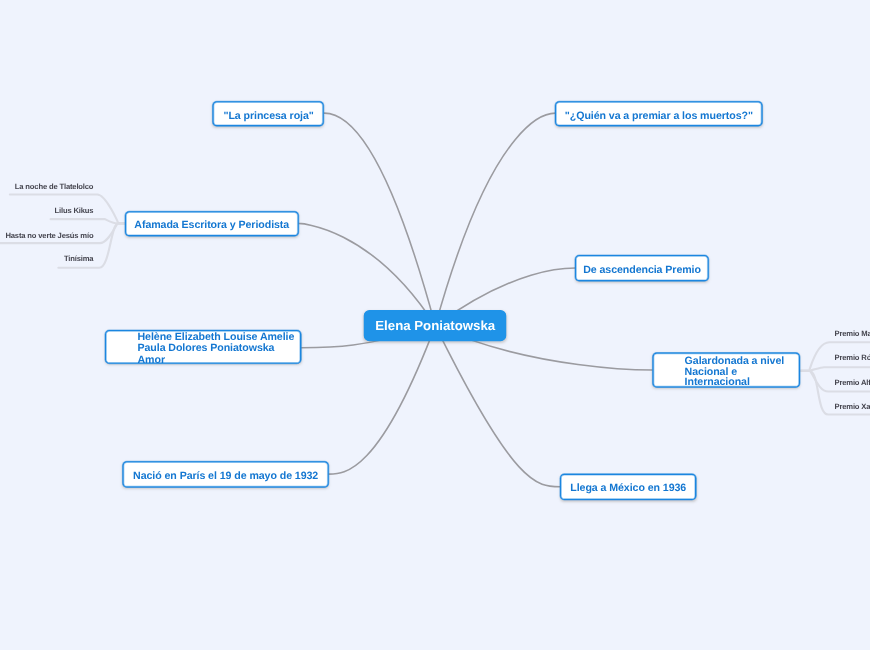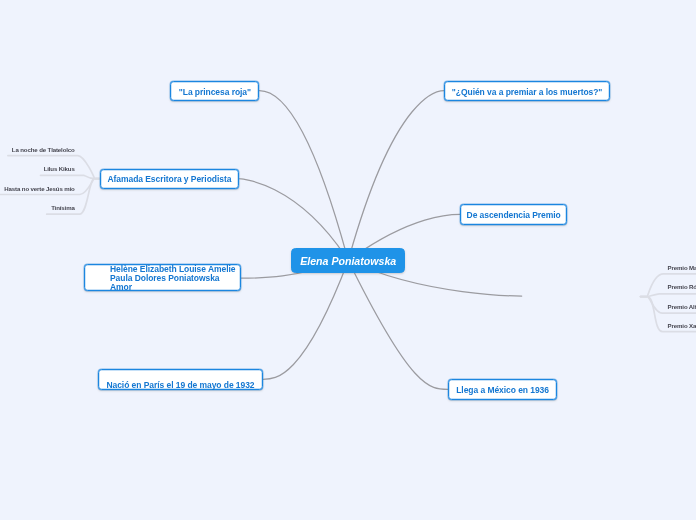--- a/index.html
+++ b/index.html
@@ -6,21 +6,21 @@
   html,body{margin:0;padding:0;}
   body{width:696px;height:520px;background:#eff3fd;overflow:hidden;
        font-family:"Liberation Sans",sans-serif;-webkit-font-smoothing:antialiased;}
   #canvas{position:relative;width:696px;height:520px;transform:translateZ(0);}
   svg#links{position:absolute;left:0;top:0;width:696px;height:520px;}
   .node{position:absolute;box-sizing:border-box;display:flex;align-items:center;justify-content:center;
         border:1.4px solid #1b86e0;border-radius:3.5px;background:#ffffff;color:#1477d1;
         font-weight:bold;font-size:8.5px;letter-spacing:-0.06px;text-align:center;line-height:8.8px;
         box-shadow:0 0 0 0.45px rgba(27,134,224,0.5), inset 0 0 0 0.45px rgba(27,134,224,0.5), 0 1px 2px rgba(120,110,100,0.30);}
   .node.center{background:#1f93e8;border:1.4px solid #1f93e8;color:#ffffff;font-size:10.6px;letter-spacing:0px;border-radius:4.5px;
-        box-shadow:0 1px 2px rgba(120,110,100,0.30);font-style:italic;}
+        box-shadow:0 1px 2px rgba(120,110,100,0.30);}
   .leaf{position:absolute;color:#45454f;font-weight:bold;font-size:6.1px;letter-spacing:-0.13px;white-space:nowrap;line-height:1;}
   .leaf.right{text-align:left;}
   .leaf.left{text-align:right;}
   .node span{position:relative;top:1.1px;}
   .node .multi{text-align:left;display:block;width:100%;}
   .node.multiline{justify-content:flex-start;padding-left:25px;}
 </style>
 </head>
 <body>
 
@@ -60,21 +60,24 @@
   </div>
   <div class="node" style="left:100px;top:168.6px;width:138.8px;height:20px;">
     <span>Afamada Escritora y Periodista</span>
   </div>
   <div class="node" style="left:460.4px;top:203.7px;width:106.5px;height:21.1px;">
     <span>De ascendencia Premio</span>
   </div>
   <div class="node multiline" style="left:84px;top:263.9px;width:157.2px;height:27.2px;">
     <span class="multi">Helène Elizabeth Louise Amelie<br>Paula Dolores Poniatowska Amor</span>
   </div>
-  <div class="node" style="left:98px;top:368.7px;width:165px;height:21.1px;align-items:flex-end;">
+  <div class="node multiline" style="left:521.7px;top:281.7px;width:118.8px;height:28.4px;">
+    <span class="multi">Galardonada a nivel<br>Nacional e Internacional</span>
+  </div>
+  <div class="node" style="left:98px;top:368.7px;width:165px;height:21.1px;">
     <span>Nació en París el 19 de mayo de 1932</span>
   </div>
   <div class="node" style="left:448.2px;top:378.7px;width:108.8px;height:21.1px;">
     <span>Llega a México en 1936</span>
   </div>
 
   <div class="leaf left" style="right:621.3px;top:147.2px;">La noche de Tlatelolco</div>
   <div class="leaf left" style="right:621.3px;top:165.9px;">Lilus Kikus</div>
   <div class="leaf left" style="right:621.3px;top:185.8px;">Hasta no verte Jesús mío</div>
   <div class="leaf left" style="right:621.3px;top:205.1px;">Tinísima</div>

